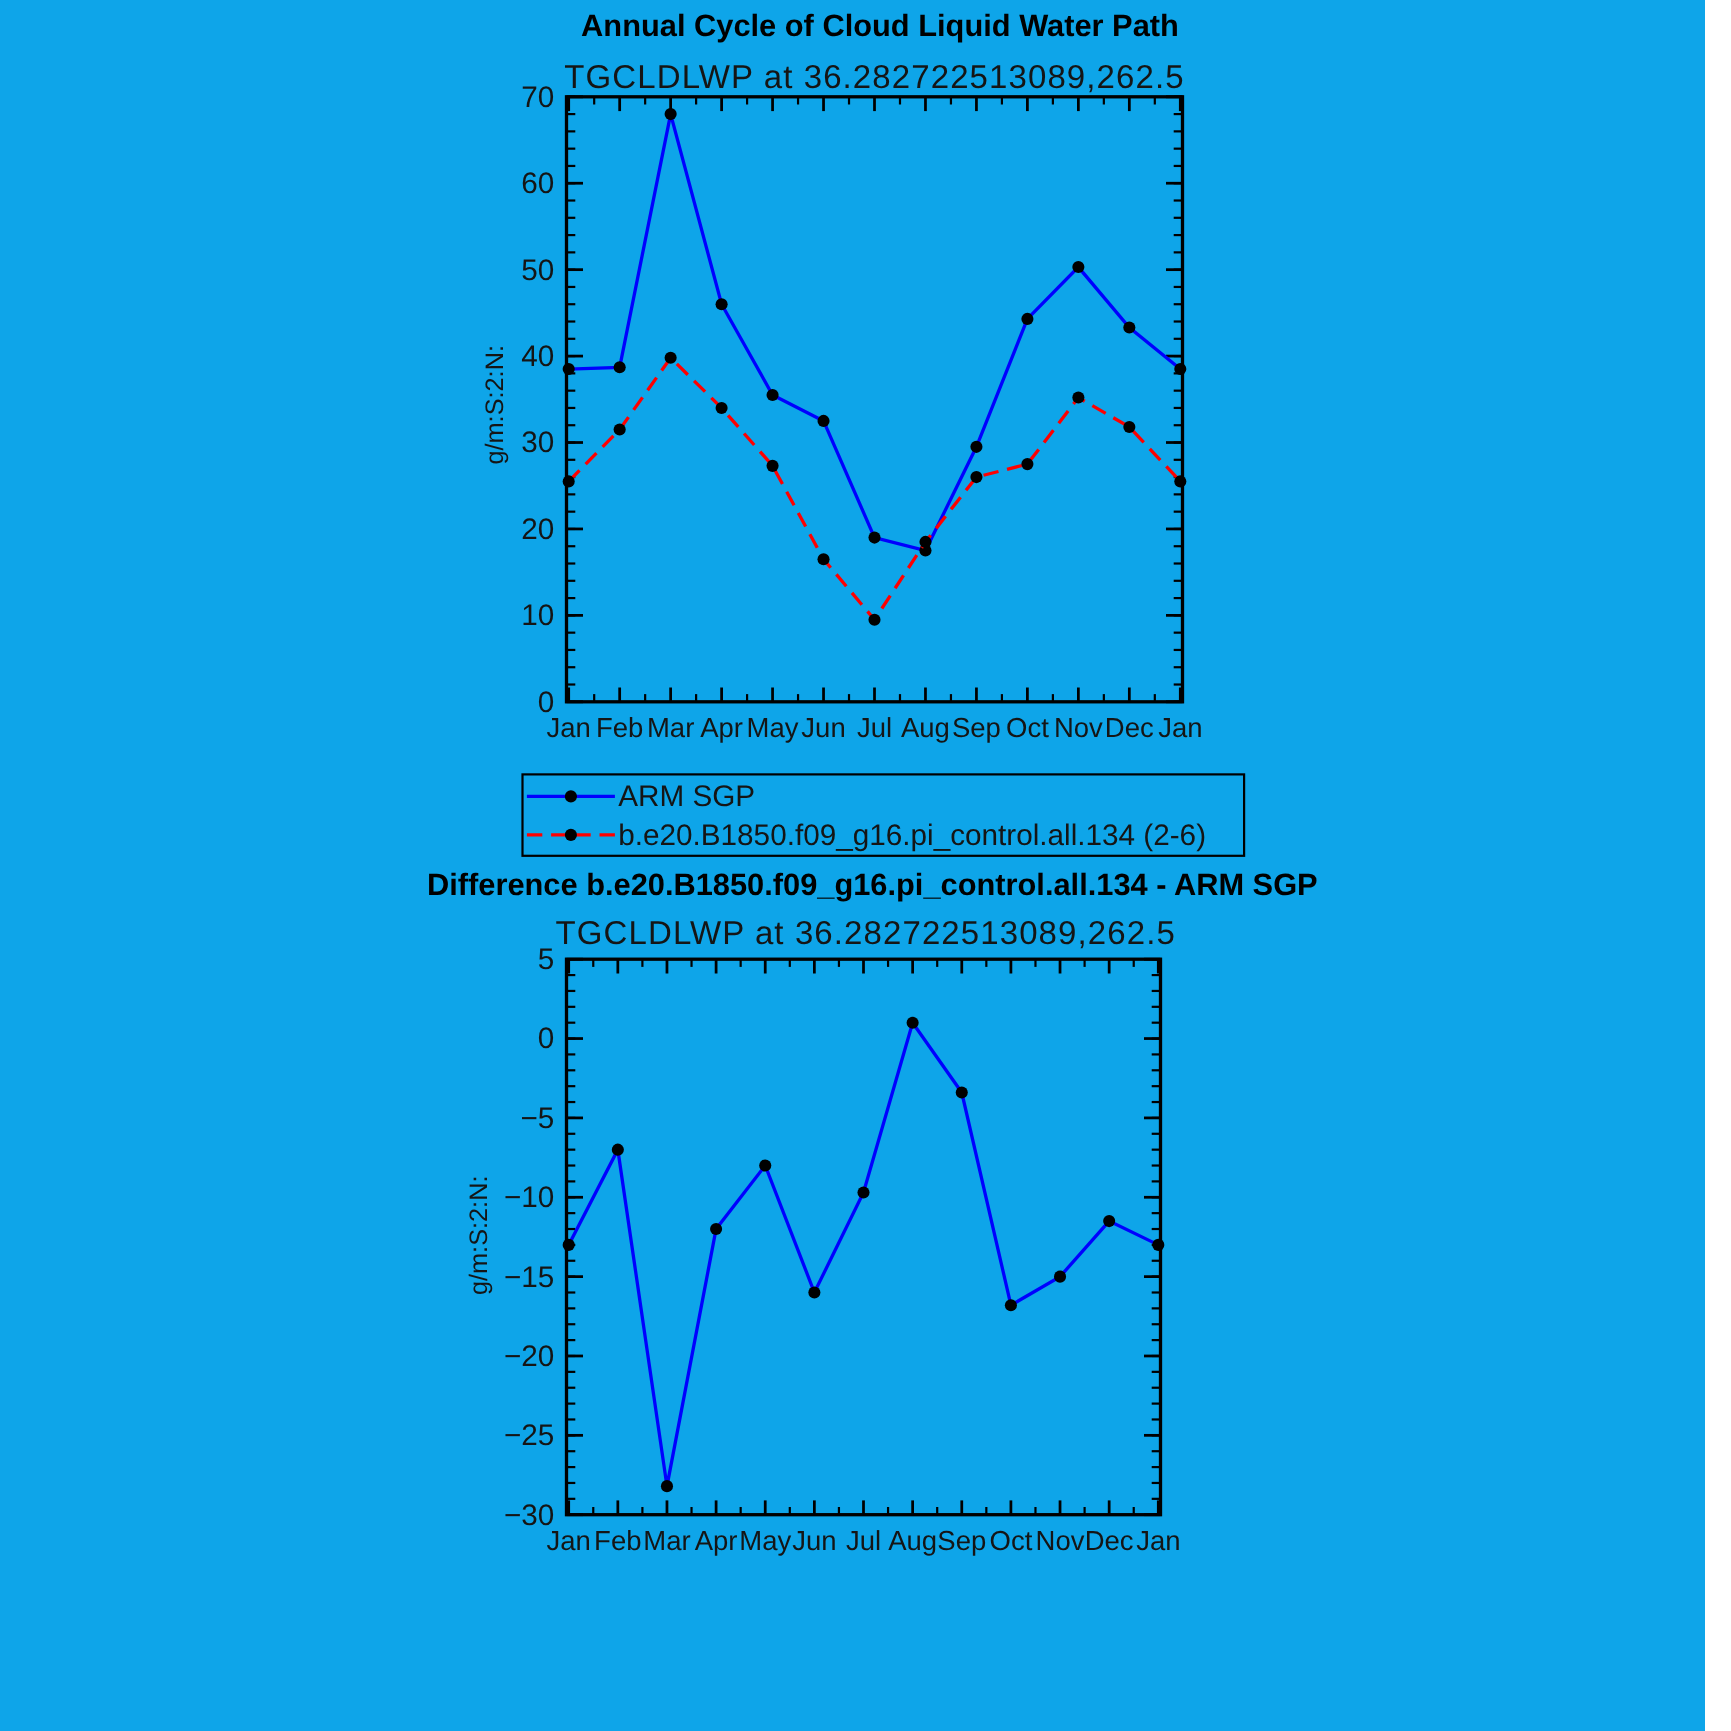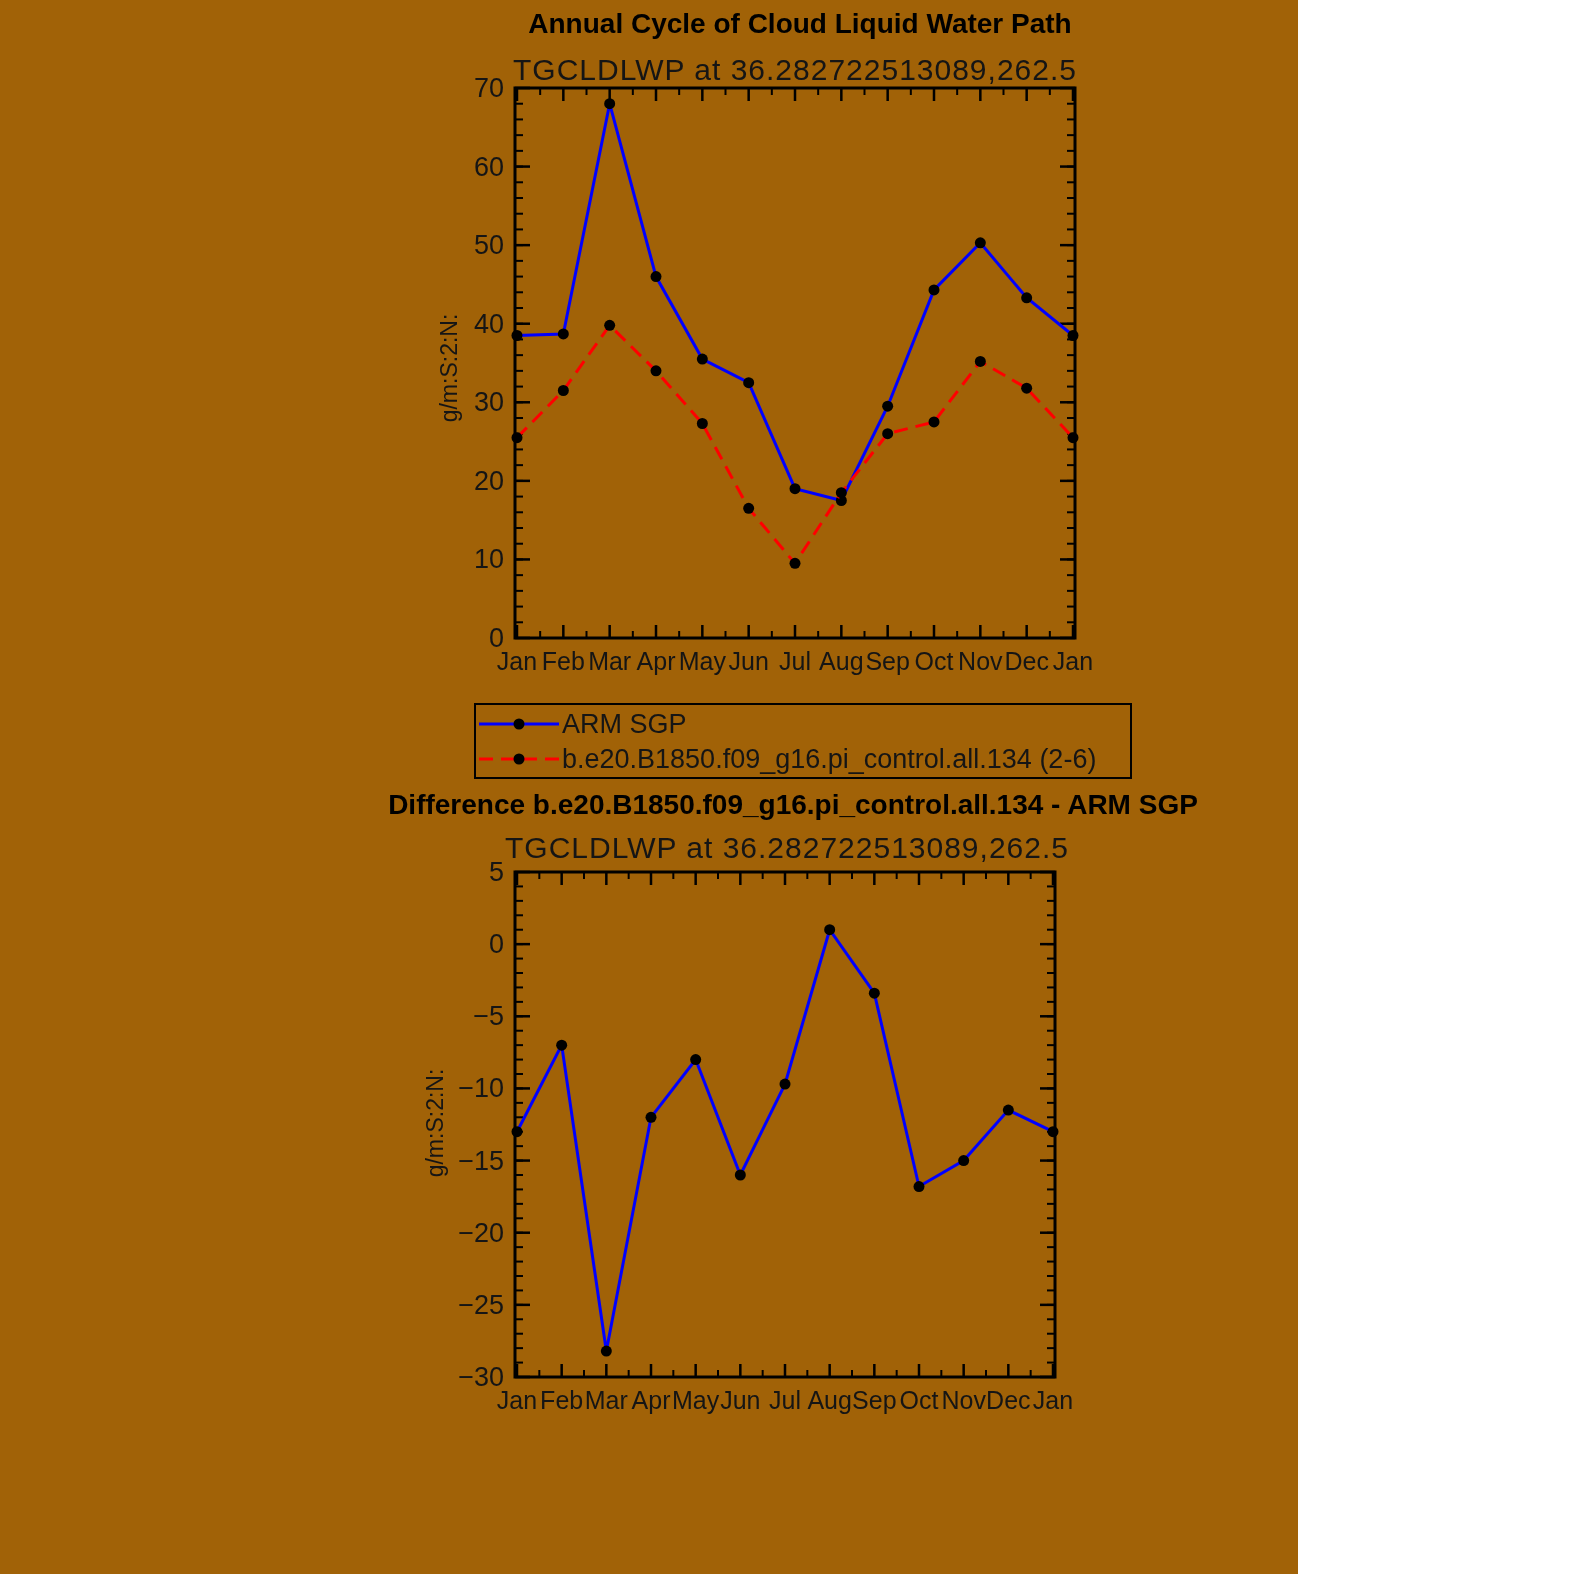--- a/index.html
+++ b/index.html
@@ -1,16 +1,16 @@
 <!DOCTYPE html>
 <html><head>
 <meta charset="utf-8">
 <style>
   html,body{margin:0;padding:0;background:#ffffff;}
-  .page{position:relative;width:1298px;height:1574px;background:#a16207;font-family:"Liberation Sans",sans-serif;overflow:hidden;}
+  .page{position:relative;width:1550px;height:1574px;background:#0ea5e9;font-family:"Liberation Sans",sans-serif;overflow:hidden;}
   svg.fig{position:absolute;left:0;top:0;}
   text{fill:#000000;}
   .title{font-family:"Liberation Sans",sans-serif;font-weight:bold;font-size:28px;}
   .subtitle{font-family:"Liberation Sans",sans-serif;font-weight:400;font-size:30px;letter-spacing:1px;fill:#151515;}
   .ylab{font-family:"Liberation Sans",sans-serif;font-size:23px;fill:#151515;}
   .tick{font-family:"Liberation Sans",sans-serif;font-size:27px;fill:#151515;}
   .month{font-family:"Liberation Sans",sans-serif;font-size:25px;fill:#151515;}
   .legend-label{font-family:"Liberation Sans",sans-serif;font-size:27px;fill:#151515;}
 </style>
 </head>

